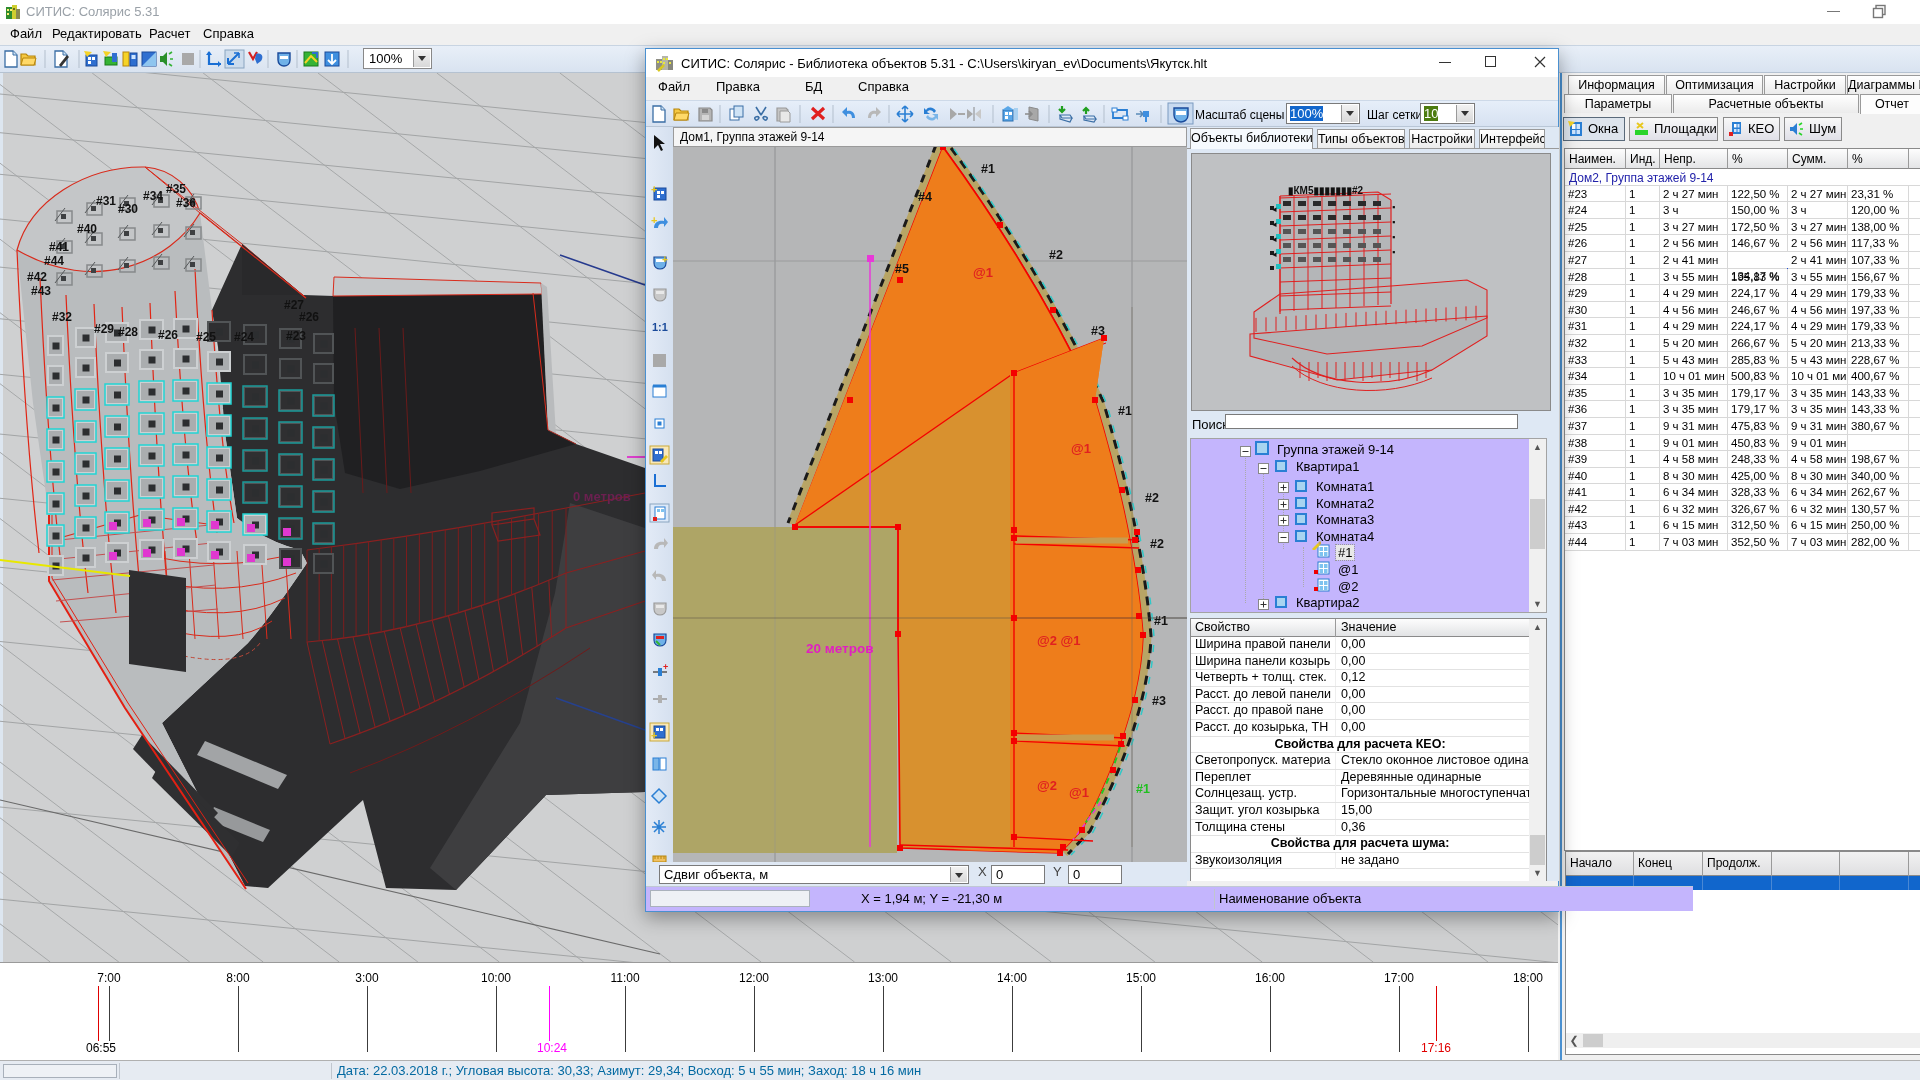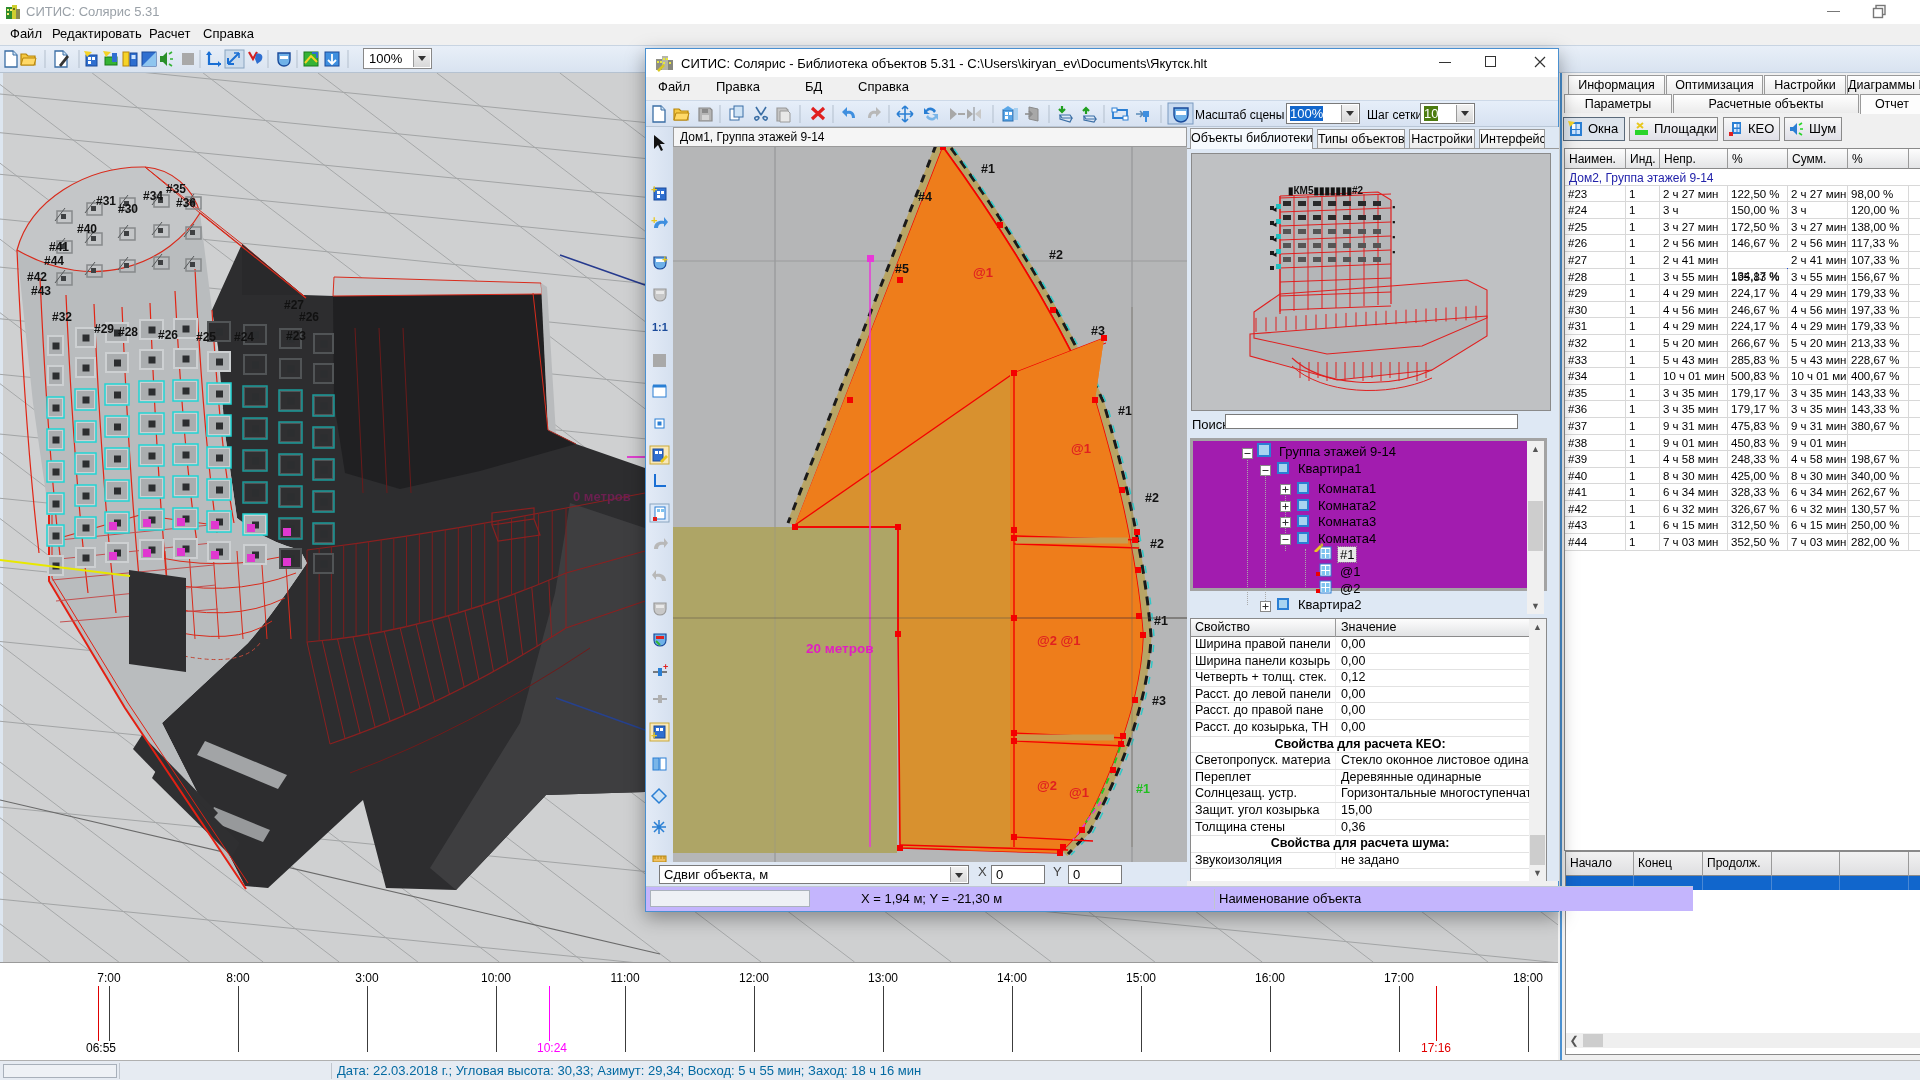--- a/index.html
+++ b/index.html
@@ -642,21 +642,21 @@
         <div style="position:absolute;left:283px;top:0;width:61px;height:20px;border-right:1px solid #9a9a9a;border-bottom:1px solid #8a8a8a;padding:3px 0 0 4px">%</div>
         <div style="position:absolute;left:344px;top:0;width:16px;height:20px;border-right:1px solid #9a9a9a;border-bottom:1px solid #8a8a8a;padding:3px 0 0 4px"></div>
       </div>
       <div style="position:relative;height:16.6px;border-bottom:1px solid #d8d8d8;font-size:12px;color:#2222aa;padding:2px 0 0 4px;box-sizing:border-box">Дом2, Группа этажей 9-14</div>
       <div style="position:relative;height:16.6px;border-bottom:1px solid #d8d8d8;font-size:11.5px;box-sizing:border-box">
         <div style="position:absolute;left:0px;top:0;width:61px;height:15.6px;border-right:1px solid #d8d8d8;padding:2px 0 0 3px;overflow:hidden;white-space:nowrap">#23</div>
         <div style="position:absolute;left:61px;top:0;width:34px;height:15.6px;border-right:1px solid #d8d8d8;padding:2px 0 0 3px;overflow:hidden;white-space:nowrap">1</div>
         <div style="position:absolute;left:95px;top:0;width:68px;height:15.6px;border-right:1px solid #d8d8d8;padding:2px 0 0 3px;overflow:hidden;white-space:nowrap">2 ч 27 мин</div>
         <div style="position:absolute;left:163px;top:0;width:60px;height:15.6px;border-right:1px solid #d8d8d8;padding:2px 0 0 3px;overflow:hidden;white-space:nowrap">122,50 %</div>
         <div style="position:absolute;left:223px;top:0;width:60px;height:15.6px;border-right:1px solid #d8d8d8;padding:2px 0 0 3px;overflow:hidden;white-space:nowrap">2 ч 27 мин</div>
-        <div style="position:absolute;left:283px;top:0;width:61px;height:15.6px;border-right:1px solid #d8d8d8;padding:2px 0 0 3px;overflow:hidden;white-space:nowrap">98,00 %</div>
+        <div style="position:absolute;left:283px;top:0;width:61px;height:15.6px;border-right:1px solid #d8d8d8;padding:2px 0 0 3px;overflow:hidden;white-space:nowrap">23,31 %</div>
       </div>
       <div style="position:relative;height:16.6px;border-bottom:1px solid #d8d8d8;font-size:11.5px;box-sizing:border-box">
         <div style="position:absolute;left:0px;top:0;width:61px;height:15.6px;border-right:1px solid #d8d8d8;padding:2px 0 0 3px;overflow:hidden;white-space:nowrap">#24</div>
         <div style="position:absolute;left:61px;top:0;width:34px;height:15.6px;border-right:1px solid #d8d8d8;padding:2px 0 0 3px;overflow:hidden;white-space:nowrap">1</div>
         <div style="position:absolute;left:95px;top:0;width:68px;height:15.6px;border-right:1px solid #d8d8d8;padding:2px 0 0 3px;overflow:hidden;white-space:nowrap">3 ч</div>
         <div style="position:absolute;left:163px;top:0;width:60px;height:15.6px;border-right:1px solid #d8d8d8;padding:2px 0 0 3px;overflow:hidden;white-space:nowrap">150,00 %</div>
         <div style="position:absolute;left:223px;top:0;width:60px;height:15.6px;border-right:1px solid #d8d8d8;padding:2px 0 0 3px;overflow:hidden;white-space:nowrap">3 ч</div>
         <div style="position:absolute;left:283px;top:0;width:61px;height:15.6px;border-right:1px solid #d8d8d8;padding:2px 0 0 3px;overflow:hidden;white-space:nowrap">120,00 %</div>
       </div>
       <div style="position:relative;height:16.6px;border-bottom:1px solid #d8d8d8;font-size:11.5px;box-sizing:border-box">
@@ -1291,21 +1291,21 @@
           <text x="80" y="88" fill="#111" font-size="9px">◂</text>
           <text x="200" y="86" fill="#111" font-size="9px">▪</text>
           <text x="80" y="103" fill="#111" font-size="9px">◂</text>
           <text x="200" y="101" fill="#111" font-size="9px">▪</text>
         </svg>
     </div>
 
     <div class="abs" style="left:5px;top:290px;font-size:13px">Поиск</div>
     <div class="abs" style="left:38px;top:287px;width:293px;height:15px;background:#fff;border:1px solid #7a7a7a"></div>
 
-    <div class="abs" style="left:3px;top:311px;width:357px;height:153px;background:#a21caf;border:3px solid #a3a3a3">
+    <div class="abs" style="left:3px;top:311px;width:357px;height:175px;background:#c4b5fd;border:1px solid #a3a3a3">
       <div id="tree" class="abs" style="left:0;top:0;width:338px;height:173px;overflow:hidden;font-size:13px">
           <div style="position:absolute;left:54px;top:16px;width:1px;height:148px;border-left:1px dotted #aaa"></div>
           <div style="position:absolute;left:72px;top:33px;width:1px;height:133px;border-left:1px dotted #aaa"></div>
           <div style="position:absolute;left:92px;top:50px;width:1px;height:60px;border-left:1px dotted #aaa"></div>
           <div style="position:absolute;left:112px;top:108px;width:1px;height:40px;border-left:1px dotted #aaa"></div>
           <div style="position:absolute;left:49px;top:6px"><svg width="11" height="11" style="vertical-align:0px">
               <rect x="0.5" y="0.5" width="10" height="10" fill="#fff" stroke="#888"></rect>
               <line x1="2.5" y1="5.5" x2="8.5" y2="5.5" stroke="#333"></line>
             </svg></div>
           <div style="position:absolute;left:64px;top:2px"><svg width="14" height="14" style="vertical-align:-2px">

